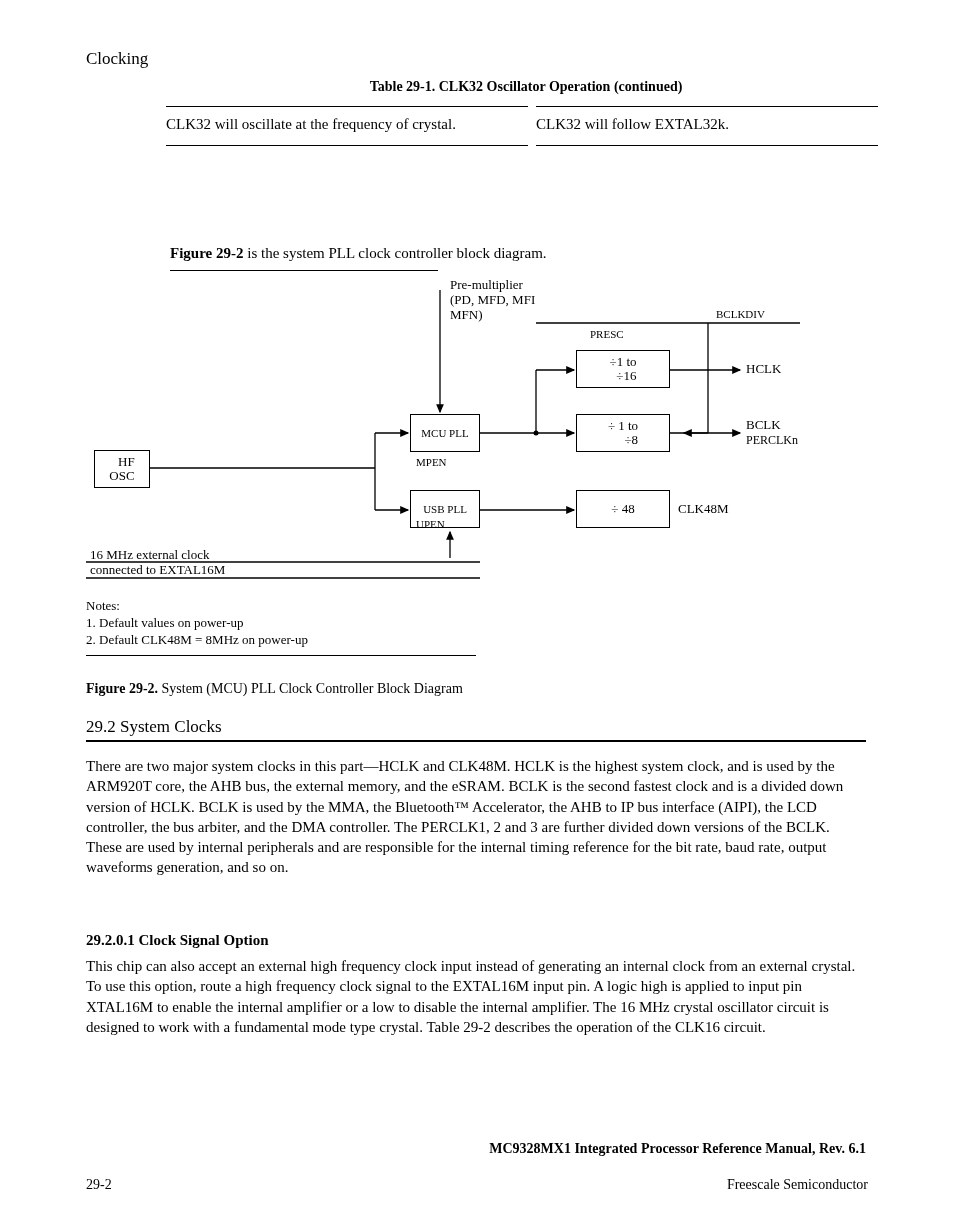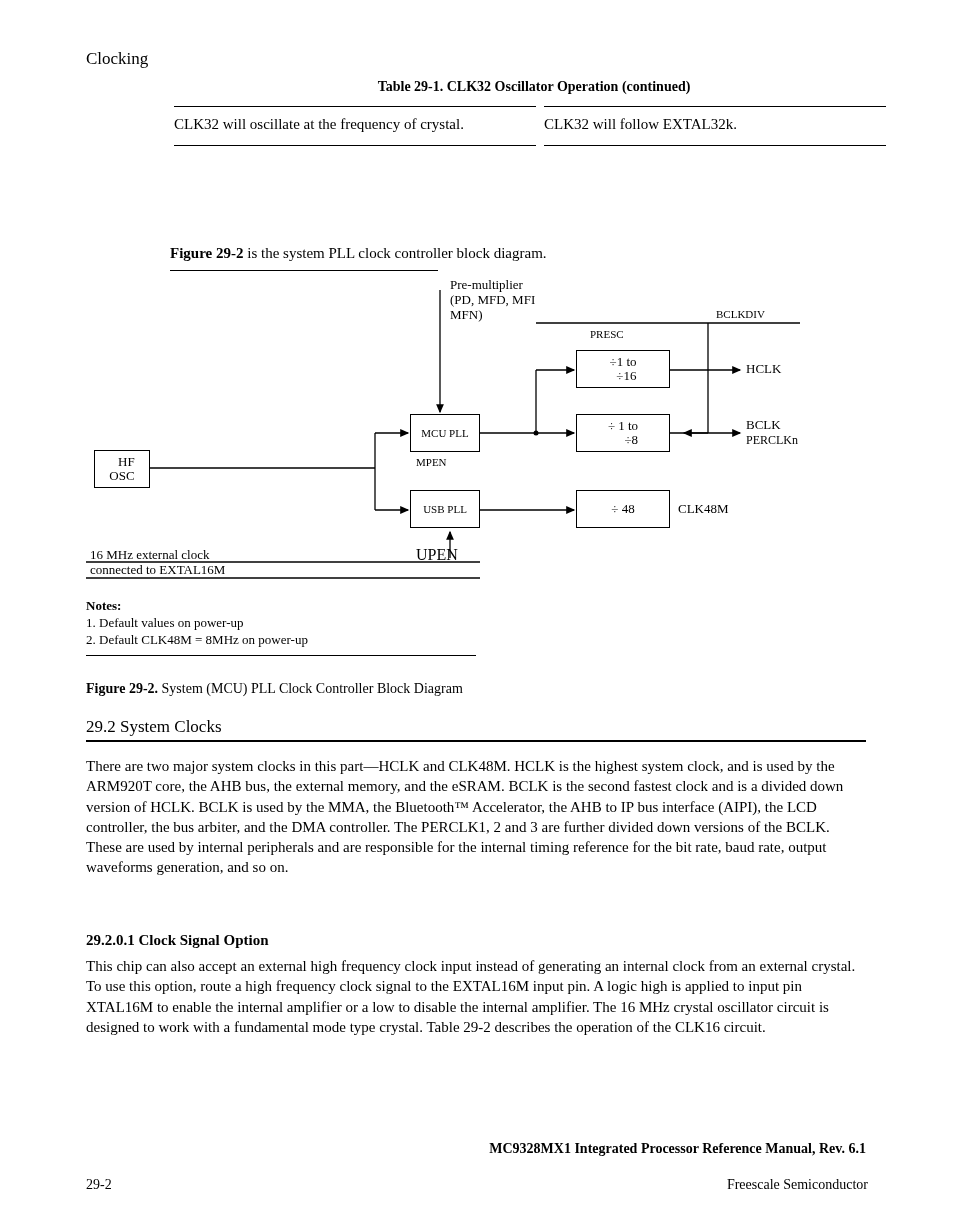--- a/index.html
+++ b/index.html
@@ -1,19 +1,19 @@
 <!DOCTYPE html>
 <html><head>
 <meta charset="utf-8">
 <style>
 *{margin:0;padding:0;box-sizing:border-box}
 body{width:954px;height:1227px;font-family:"Times New Roman",serif;background:#fff;color:#000;position:relative;font-size:15px;line-height:1.3}
 .page{position:relative;width:100%;height:100%}
 .header{position:absolute;left:86px;top:48px;font-size:17px}
-.table1{position:absolute;left:174px;top:78px;width:720px}
+.table1{position:absolute;left:166px;top:78px;width:720px}
 .table1 .row{display:flex}
 .table1 .cell{padding:4px 8px 4px 0}
 .table1 .c1{width:370px}
 .table1 .c2{width:350px}
 .table1 .hr{border-top:1.5px solid #000;margin:2px 0}
 .fig-title{position:absolute;left:170px;top:244px;font-size:15px}
 .fig-title .b{font-weight:bold}
 .fig-title .hr{border-top:1.5px solid #000;width:268px;margin-top:6px}
 .diagram{position:absolute;left:80px;top:290px;width:790px;height:300px}
 .diagram svg{position:absolute;left:0;top:0}
@@ -110,31 +110,31 @@
 ÷16</div>
     <div class="box" style="left:496px;top:124px;width:94px;height:38px;white-space:pre-line">÷ 1 to
 ÷8</div>
     <div class="box" style="left:496px;top:200px;width:94px;height:38px">÷ 48</div>
 
     <div class="lbl" style="left:370px;top:-12px;white-space:pre-line">Pre-multiplier
 (PD, MFD, MFI
 MFN)</div>
     <div class="lbl" style="left:10px;top:258px">16 MHz external clock<br>connected to EXTAL16M</div>
     <div class="lbl" style="left:336px;top:166px;font-size:11px">MPEN</div>
-    <div class="lbl" style="left:336px;top:256px;font-size:16px">UPEN</div>
+    <div class="lbl" style="left:336px;top:228px;font-size:11px">UPEN</div>
     <div class="lbl" style="left:510px;top:38px;font-size:11px">PRESC</div>
     <div class="lbl" style="left:636px;top:18px;font-size:11px">BCLKDIV</div>
     <div class="lbl" style="left:666px;top:72px">HCLK</div>
     <div class="lbl" style="left:666px;top:128px">BCLK</div>
     <div class="lbl" style="left:666px;top:144px;font-size:12px">PERCLKn</div>
     <div class="lbl" style="left:598px;top:212px">CLK48M</div>
   </div>
 
   <div class="notes">
-    <div style="font-weight:bold;font-size:13px">Notes:</div>
+    <div style="font-weight:normal;font-size:13px">Notes:</div>
     <div>1. Default values on power-up</div>
     <div>2. Default CLK48M = 8MHz on power-up</div>
     <div class="hr"></div>
     <div style="text-align:left;margin-top:24px;font-size:14px">
       <span style="font-weight:bold">Figure 29-2. </span><span>System (MCU) PLL Clock Controller Block Diagram</span>
     </div>
   </div>
 
   <div class="sec-title">29.2 System Clocks</div>
   <div class="sec-hr"></div>

